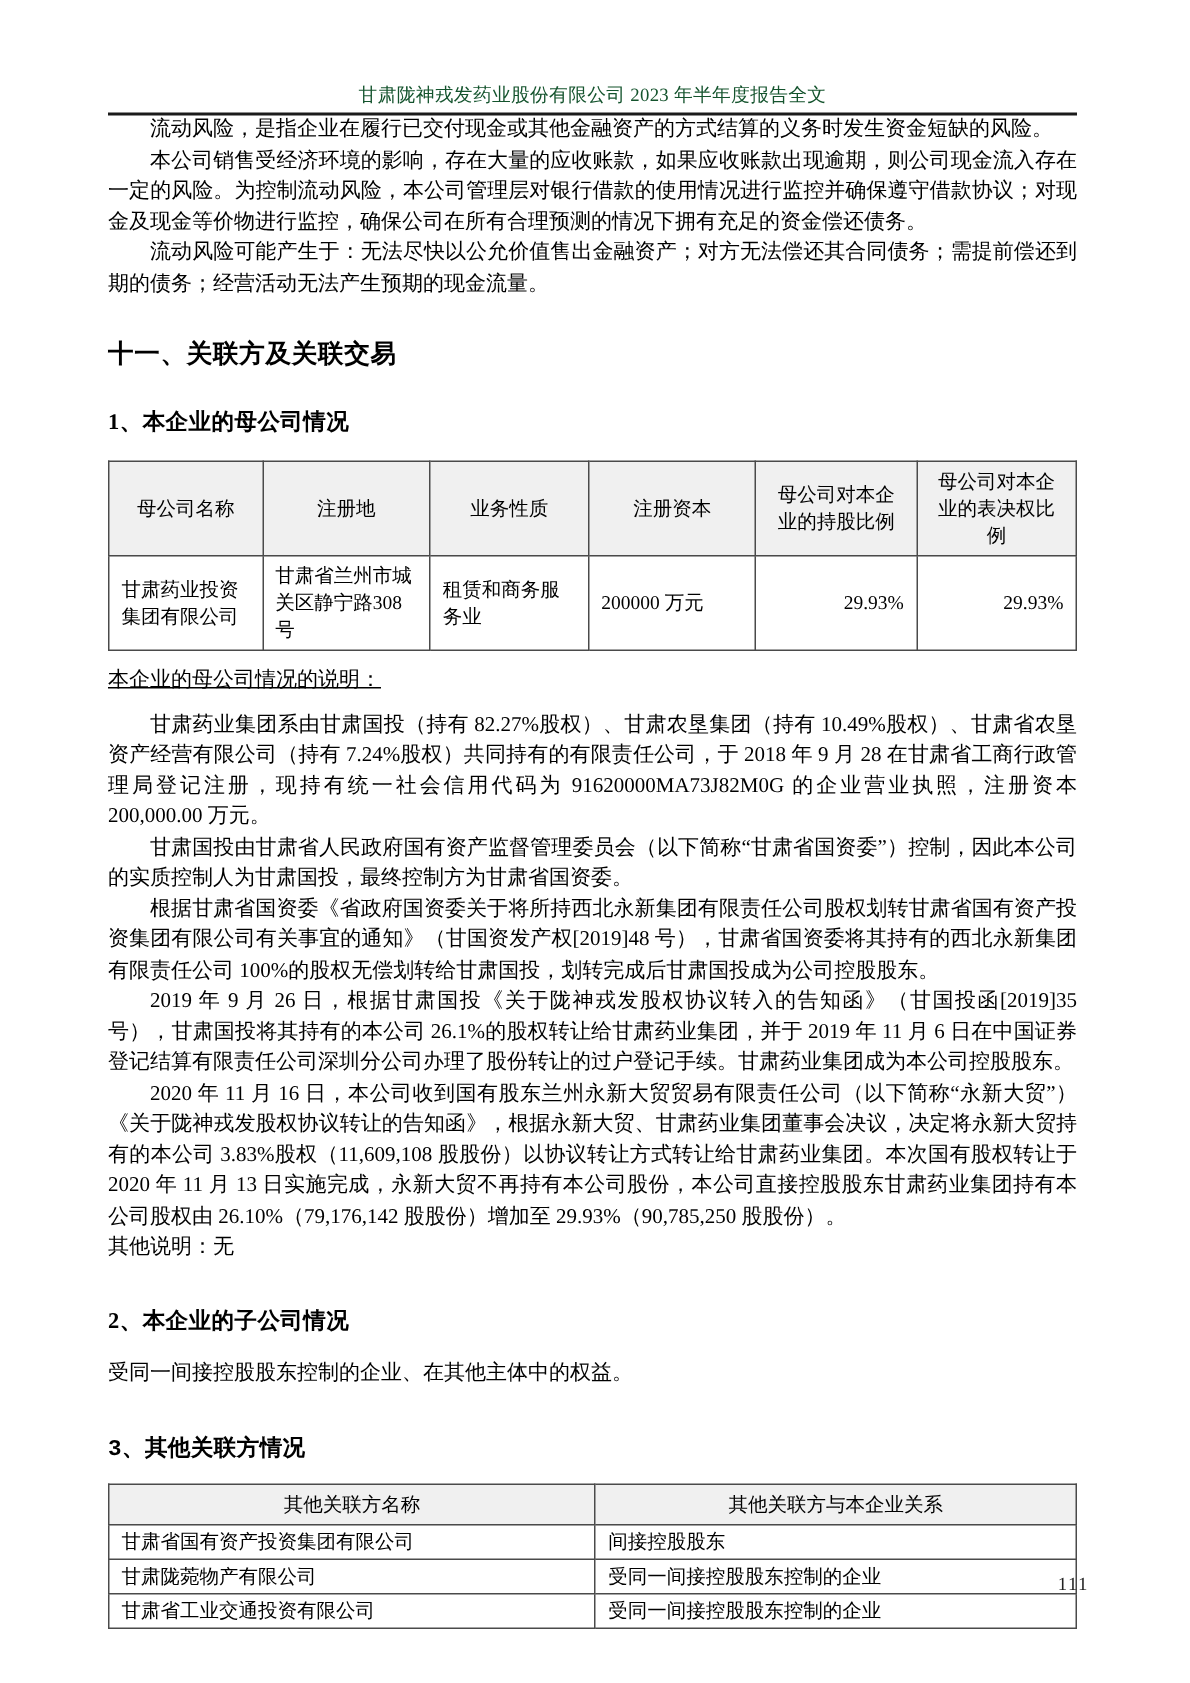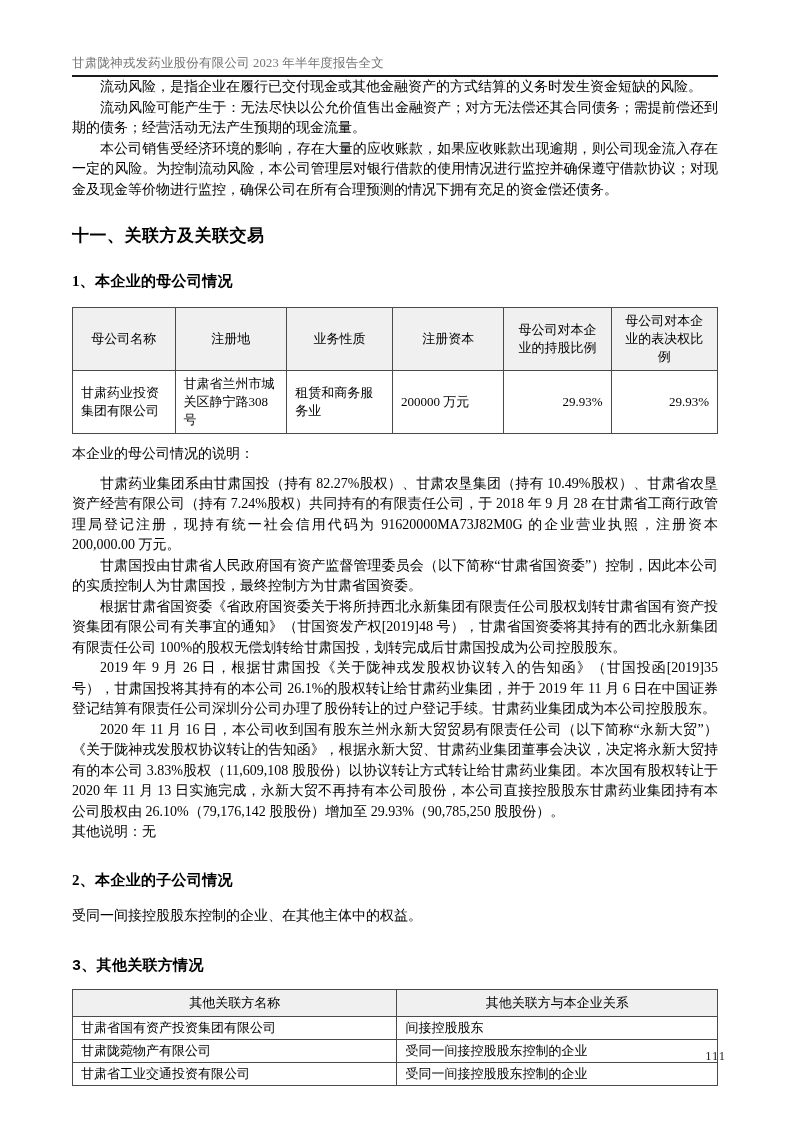--- a/index.html
+++ b/index.html
@@ -3,30 +3,30 @@
 <meta charset="utf-8">
 <style>
   html,body{margin:0;padding:0;background:#ffffff;}
   body{
     width:793px;height:1122px;position:relative;overflow:hidden;
     font-family:"Liberation Serif","DejaVu Serif",serif;color:#000;
     -webkit-font-smoothing:antialiased;
   }
   .page{position:absolute;inset:0;padding:55px 75px 0 72px;box-sizing:border-box;}
   .doc-header{
-    text-align:left;font-size:12.5px;line-height:16px;letter-spacing:.2px;
-    padding-bottom:4px;border-bottom:2px solid #1b1b1b;color:#737373;
+    text-align:center;font-size:12.5px;line-height:16px;letter-spacing:.2px;
+    padding-bottom:4px;border-bottom:2px solid #1b1b1b;color:#14532d;
   }
   .h-section{font-size:17px;font-weight:bold;margin:24px 0 12px;letter-spacing:.5px;}
   .h-sub{font-size:15px;font-weight:bold;margin:25px 0 16px;letter-spacing:.3px;}
   .body-text{font-size:14px;line-height:20.5px;text-align:justify;}
   .body-text p{margin:0;}
   .indent{text-indent:2em;}
   .small-indent{text-indent:1.7em;}
-  .note-title{font-size:14px;line-height:20.5px;margin:10px 0 9px;}
+  .note-title{font-size:14px;line-height:20.5px;margin:10px 0 9px;text-decoration:underline;}
   .explain p{margin:0;}
   .tail{margin-top:13px;}
   table{width:100%;border-collapse:collapse;table-layout:fixed;}
   .tbl{border:1.5px solid #262626;}
   .tbl th,.tbl td{
     border:1px solid #4a4a4a;font-weight:normal;
     font-size:13px;line-height:18px;vertical-align:middle;
     padding:4px 8px;box-sizing:border-box;word-break:break-all;
   }
   .tbl th{text-align:center;background:#f0f0f0;}
@@ -41,22 +41,22 @@
 </style>
 </head>
 <body>
 
 <div class="page">
 
   <div class="doc-header">甘肃陇神戎发药业股份有限公司 2023 年半年度报告全文</div>
 
   <div class="body-text">
     <p class="indent">流动风险，是指企业在履行已交付现金或其他金融资产的方式结算的义务时发生资金短缺的风险。</p>
+    <p class="indent">本公司销售受经济环境的影响，存在大量的应收账款，如果应收账款出现逾期，则公司现金流入存在一定的风险。为控制流动风险，本公司管理层对银行借款的使用情况进行监控并确保遵守借款协议；对现金及现金等价物进行监控，确保公司在所有合理预测的情况下拥有充足的资金偿还债务。</p>
     <p class="indent">流动风险可能产生于：无法尽快以公允价值售出金融资产；对方无法偿还其合同债务；需提前偿还到期的债务；经营活动无法产生预期的现金流量。</p>
-    <p class="indent">本公司销售受经济环境的影响，存在大量的应收账款，如果应收账款出现逾期，则公司现金流入存在一定的风险。为控制流动风险，本公司管理层对银行借款的使用情况进行监控并确保遵守借款协议；对现金及现金等价物进行监控，确保公司在所有合理预测的情况下拥有充足的资金偿还债务。</p>
   </div>
 
   <div class="h-section">十一、关联方及关联交易</div>
 
   <div class="h-sub">1、本企业的母公司情况</div>
 
   <table class="tbl tbl1">
     <colgroup>
       <col style="width:15.9%">
         <col style="width:17.3%">

